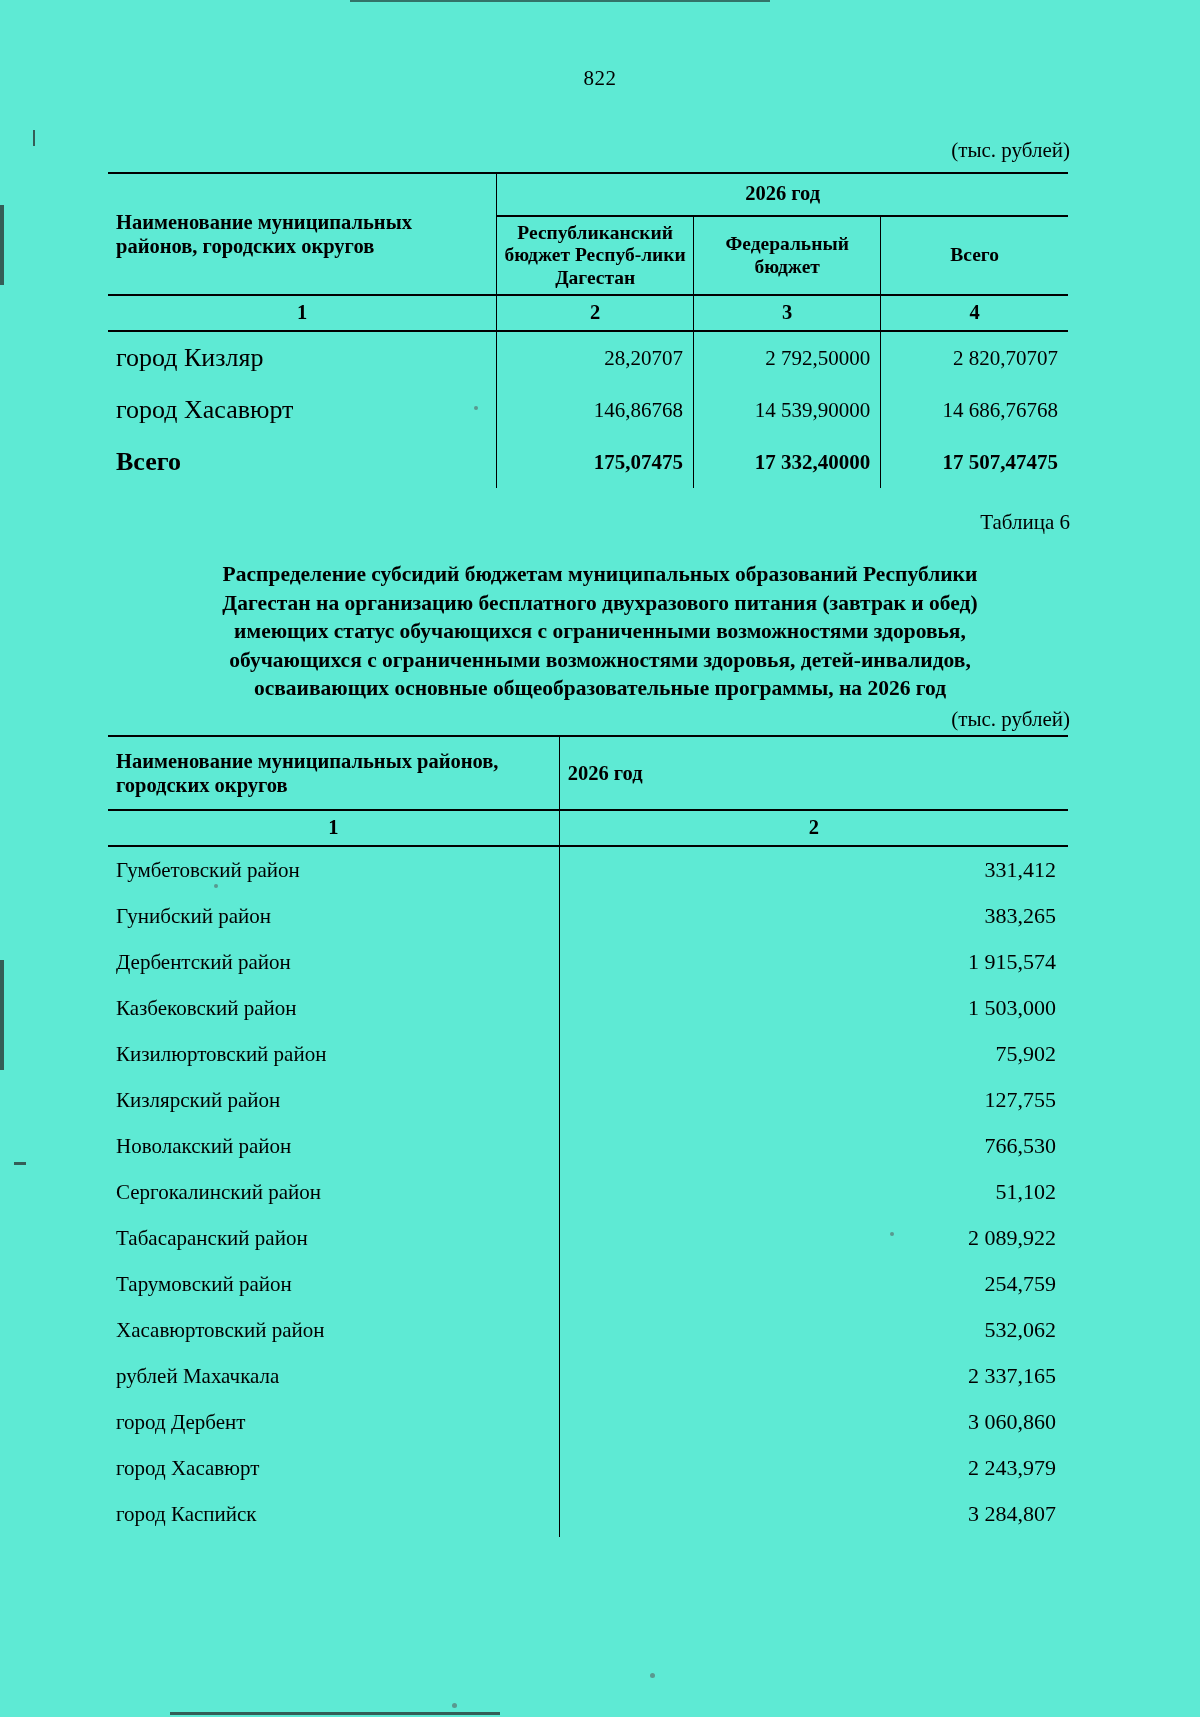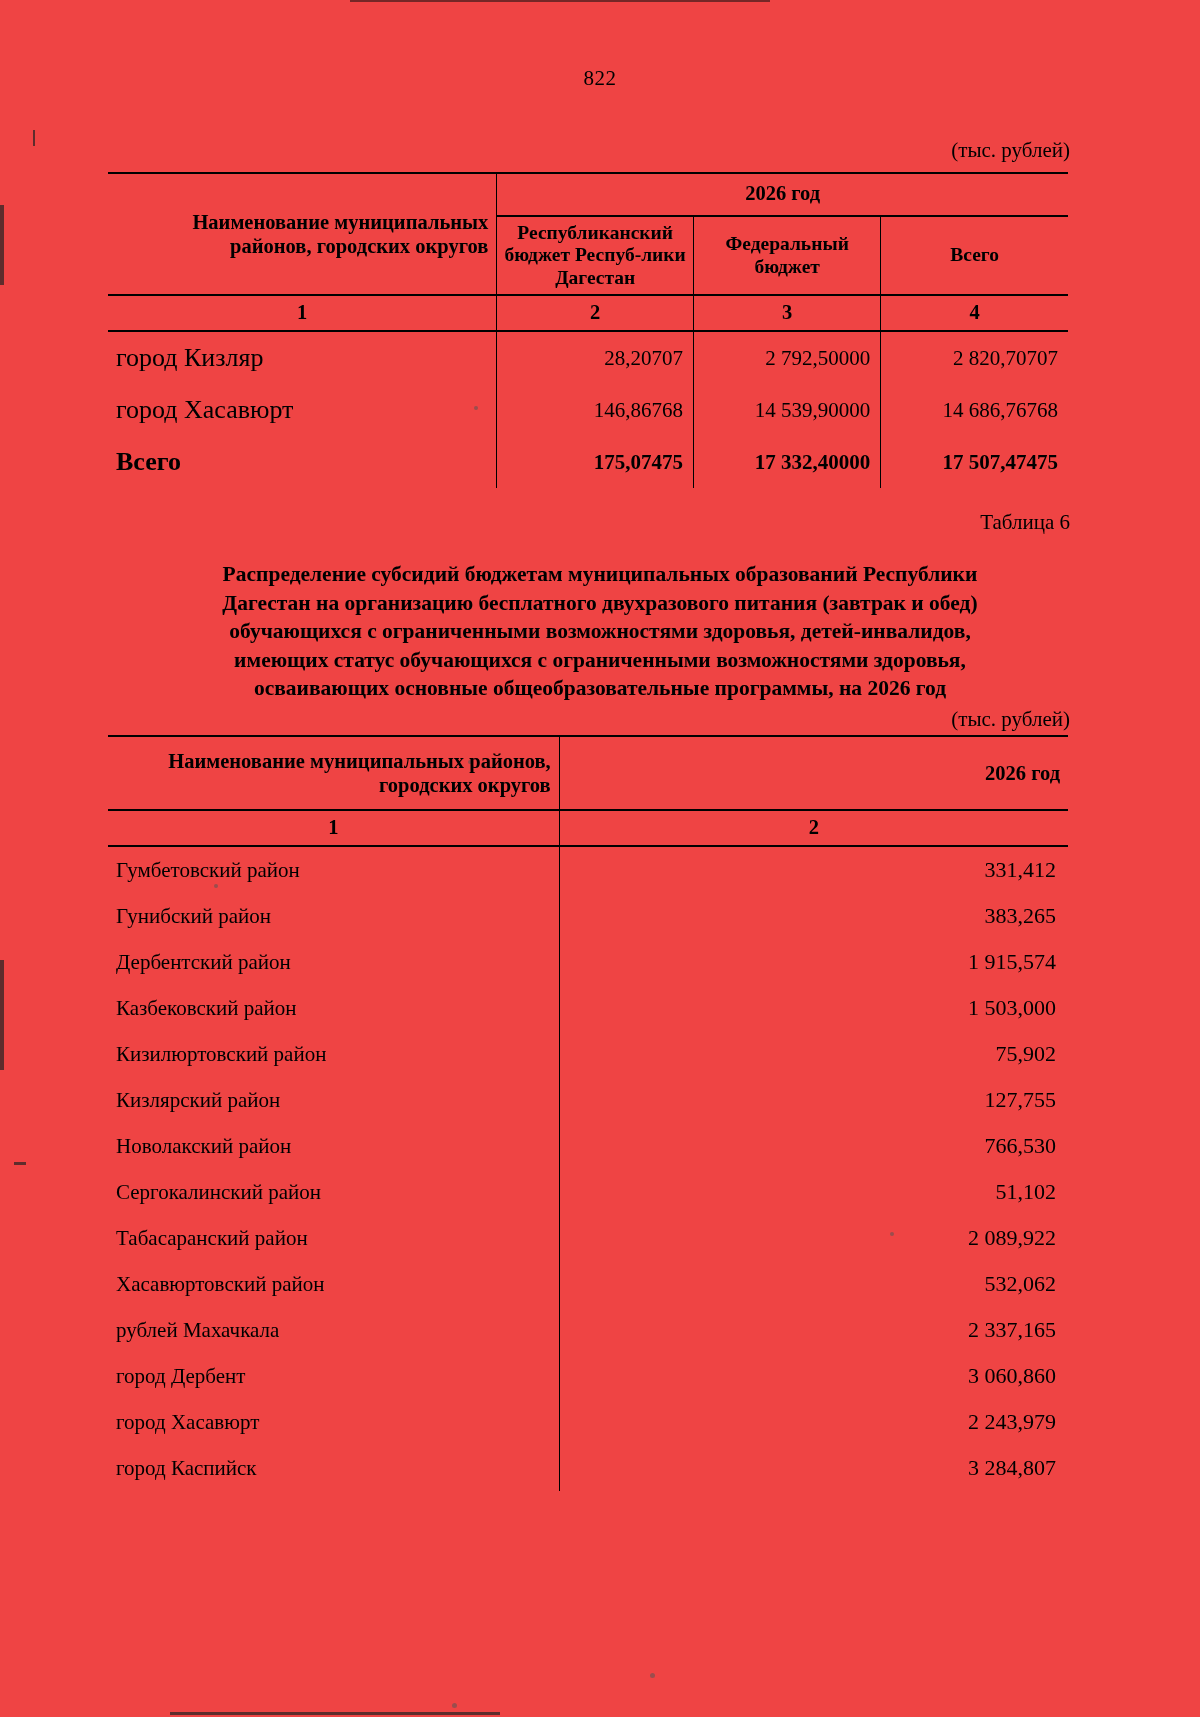--- a/index.html
+++ b/index.html
@@ -13,21 +13,21 @@
     position: relative;
     font-family: "Liberation Serif", "DejaVu Serif", serif;
     color: #000000;
     overflow: hidden;
   }
 
   .page {
     position: relative;
     width: 1200px;
     height: 1717px;
-    background: #ef4444;
+    background: #5eead4;
   }
 
   
   .scan-top-rule {
     position: absolute;
     left: 350px;
     top: 0px;
     width: 420px;
     height: 2px;
     background: #111;
@@ -73,21 +73,21 @@
     border-collapse: collapse;
     width: 100%;
     table-layout: fixed;
   }
   .t1 th, .t1 td {
     padding: 0;
     vertical-align: middle;
   }
 
   .cell-name-head {
-    text-align: right;
+    text-align: left;
     font-weight: bold;
     font-size: 20.5px;
     line-height: 1.18;
     padding: 6px 8px !important;
   }
   .cell-sub-head {
     text-align: center;
     font-weight: bold;
     font-size: 19.5px;
     line-height: 1.15;
@@ -244,22 +244,22 @@
         </tr>
       </tbody>
     </table>
   </div>
 
   <div class="table-label">Таблица 6</div>
 
   <div class="t6-title">
     <div>Распределение субсидий бюджетам муниципальных образований Республики</div>
     <div>Дагестан на организацию бесплатного двухразового питания (завтрак и обед)</div>
+    <div>имеющих статус обучающихся с ограниченными возможностями здоровья,</div>
     <div>обучающихся с ограниченными возможностями здоровья, детей-инвалидов,</div>
-    <div>имеющих статус обучающихся с ограниченными возможностями здоровья,</div>
     <div>осваивающих основные общеобразовательные программы, на 2026 год</div>
   </div>
 
   <div class="units-2">(тыс. рублей)</div>
 
   <div class="t2">
     <table>
       <colgroup>
         <col style="width:47%">
         <col style="width:53%">
@@ -305,20 +305,24 @@
         </tr>
         <tr>
           <td class="rowlabel br">Сергокалинский район</td>
           <td class="datacell">51,102</td>
         </tr>
         <tr>
           <td class="rowlabel br">Табасаранский район</td>
           <td class="datacell">2 089,922</td>
         </tr>
         <tr>
+          <td class="rowlabel br">Тарумовский район</td>
+          <td class="datacell">254,759</td>
+        </tr>
+        <tr>
           <td class="rowlabel br">Хасавюртовский район</td>
           <td class="datacell">532,062</td>
         </tr>
         <tr>
           <td class="rowlabel br">рублей Махачкала</td>
           <td class="datacell">2 337,165</td>
         </tr>
         <tr>
           <td class="rowlabel br">город Дербент</td>
           <td class="datacell">3 060,860</td>

